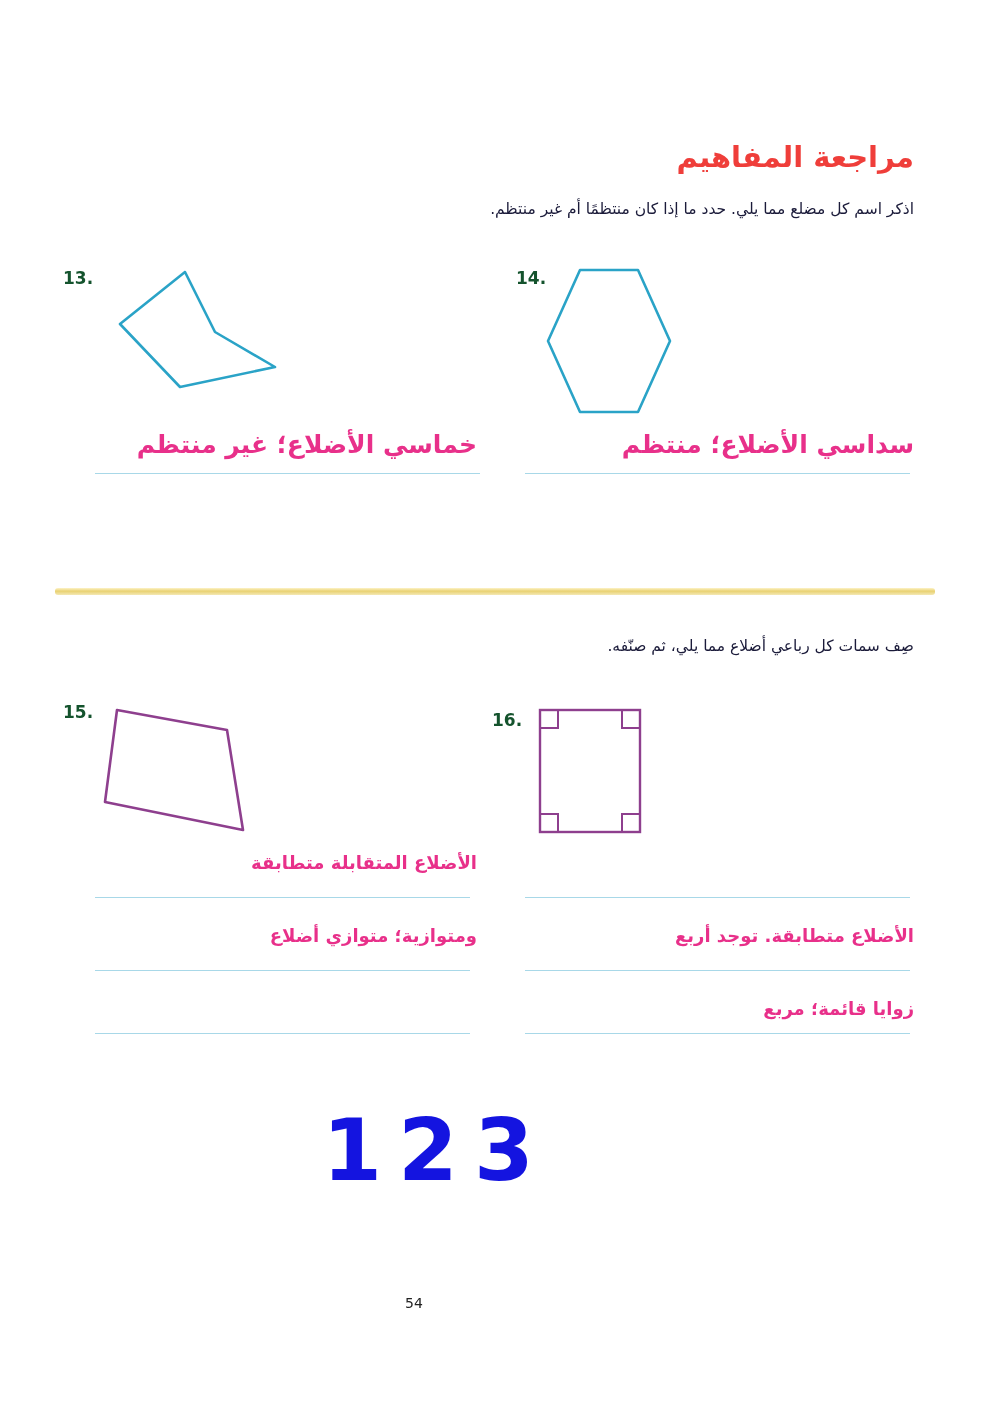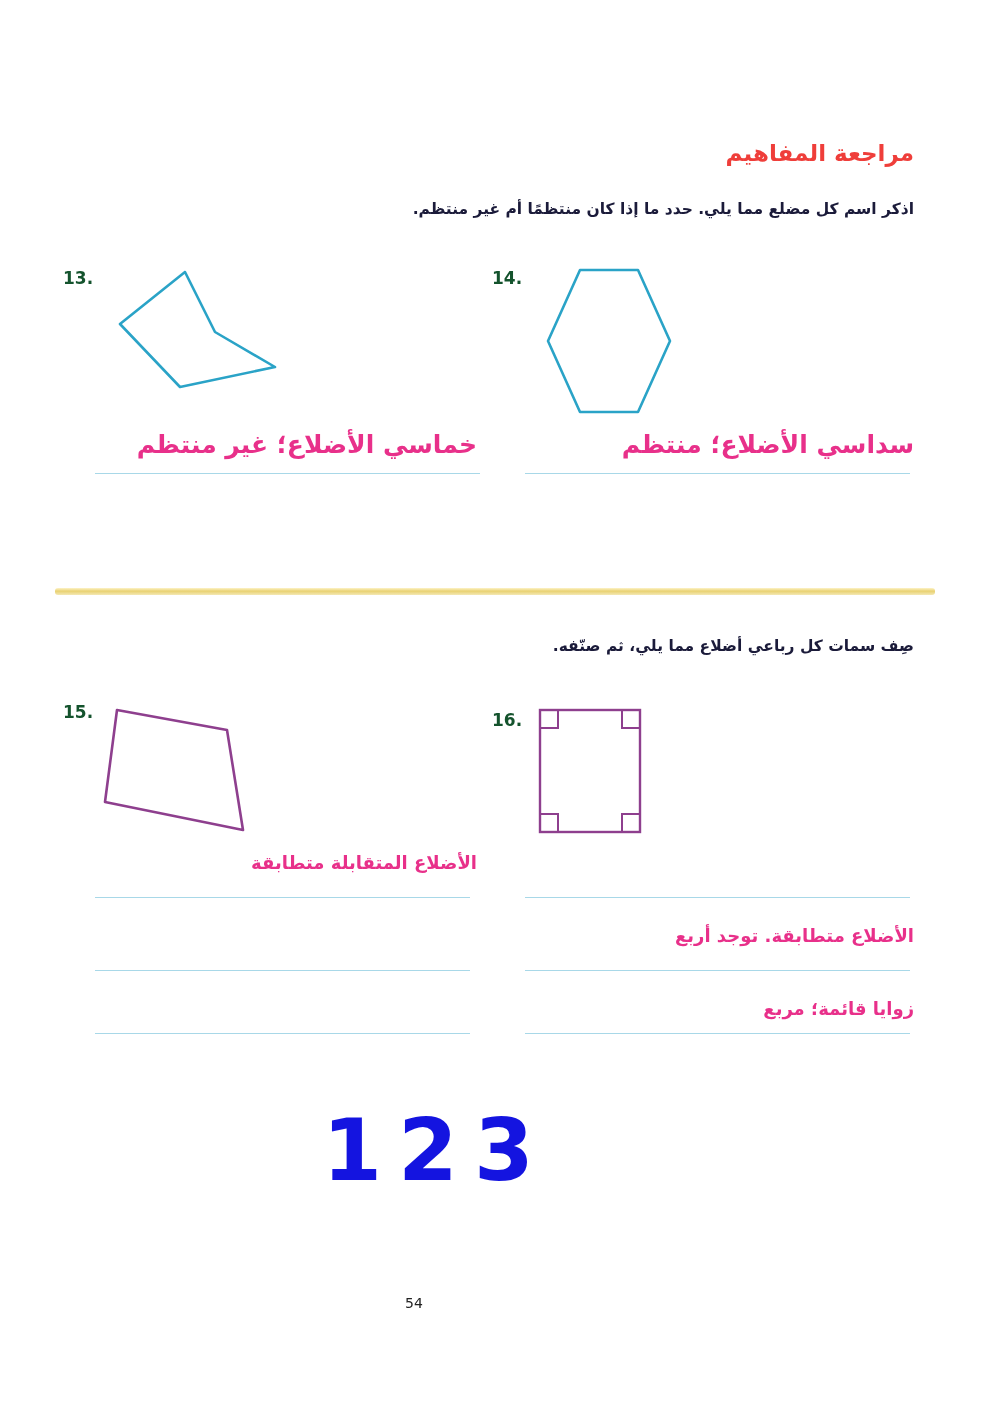--- a/index.html
+++ b/index.html
@@ -18,31 +18,31 @@
   .page {
     position: absolute;
     inset: 0;
   }
 
   
   .section-title {
     position: absolute;
     top: 140px;
     right: 78px;
-    font-size: 23px;
+    font-size: 29px;
     font-weight: bold;
     color: #ef3e3a;
     letter-spacing: 0px;
     direction: rtl;
     white-space: nowrap;
   }
   .instruction {
     position: absolute;
     font-size: 15.5px;
-    font-weight: bold;
+    font-weight: normal;
     color: #1b1b3a;
     direction: rtl;
     white-space: nowrap;
     margin-left: 34px;
   }
   #instr-1 {
     top: 200px;
     right: 78px;
   }
   #instr-2 {
@@ -52,21 +52,21 @@
 
   
   .prob-num {
     position: absolute;
     font-size: 17px;
     font-weight: bold;
     color: #14532d;
     direction: ltr;
   }
   #num-13 { top: 268px; left: 63px; }
-  #num-14 { top: 268px; left: 492px; }
+  #num-14 { top: 268px; left: 516px; }
   #num-15 { top: 702px; left: 63px; }
   #num-16 { top: 694px; left: 492px; margin-top: 16px; }
 
   
   .figure {
     position: absolute;
   }
   #fig-13 { top: 262px; left: 95px; }
   #fig-14 { top: 258px; left: 520px; }
   #fig-15 { top: 700px; left: 95px; }
@@ -181,20 +181,21 @@
   <div class="instruction" id="instr-2">صِف سمات كل رباعي أضلاع مما يلي، ثم صنّفه.</div>
 
   <div class="prob-num" id="num-15">15.</div>
   <div class="figure" id="fig-15">
     <svg width="170" height="150" viewBox="0 0 170 150">
       <polygon points="22,10 132,30 148,130 10,102" fill="none" stroke="#8e3f8e" stroke-width="2.6" stroke-linejoin="round"></polygon>
     </svg>
   </div>
   <div class="answer-text ans-med" id="ans15-text-1">الأضلاع المتقابلة متطابقة</div>
   <div class="answer-line" id="ans15-line-1"></div>
+  <div class="answer-text ans-med" id="ans15-text-2">ومتوازية؛ متوازي أضلاع</div>
   <div class="answer-line" id="ans15-line-2"></div>
   <div class="answer-line" id="ans15-line-3"></div>
 
   <div class="prob-num" id="num-16">16.</div>
   <div class="figure" id="fig-16">
     <svg width="120" height="140" viewBox="0 0 120 140">
       <rect x="10" y="10" width="100" height="122" fill="none" stroke="#8e3f8e" stroke-width="2.4"></rect>
       <path d="M10,28 L28,28 L28,10" fill="none" stroke="#8e3f8e" stroke-width="2"></path>
       <path d="M110,28 L92,28 L92,10" fill="none" stroke="#8e3f8e" stroke-width="2"></path>
       <path d="M10,114 L28,114 L28,132" fill="none" stroke="#8e3f8e" stroke-width="2"></path>

